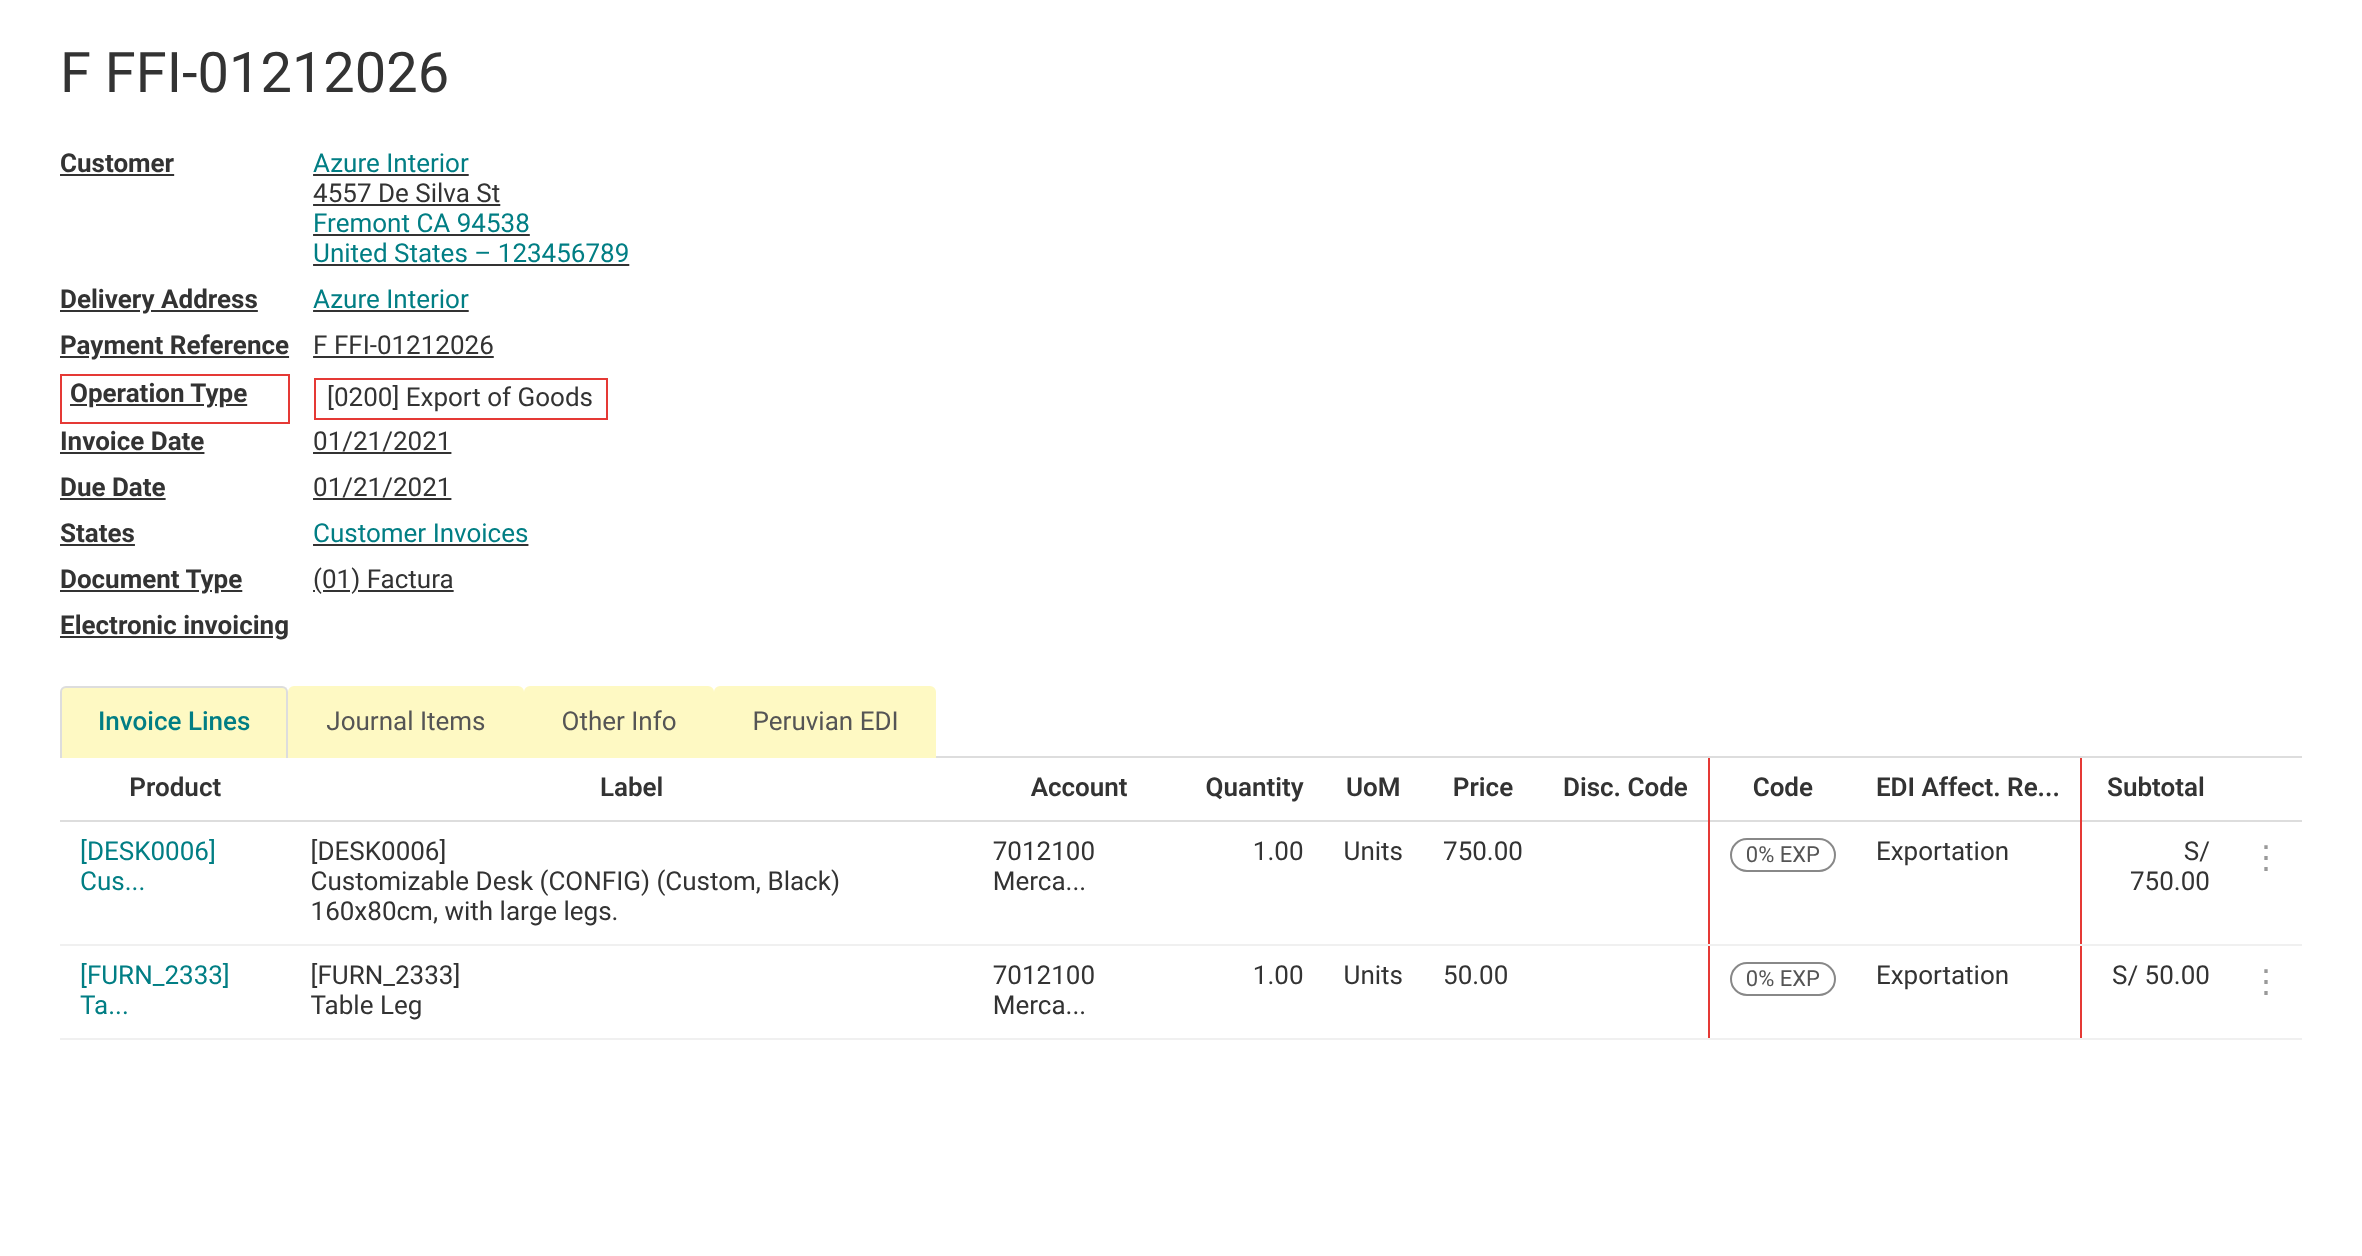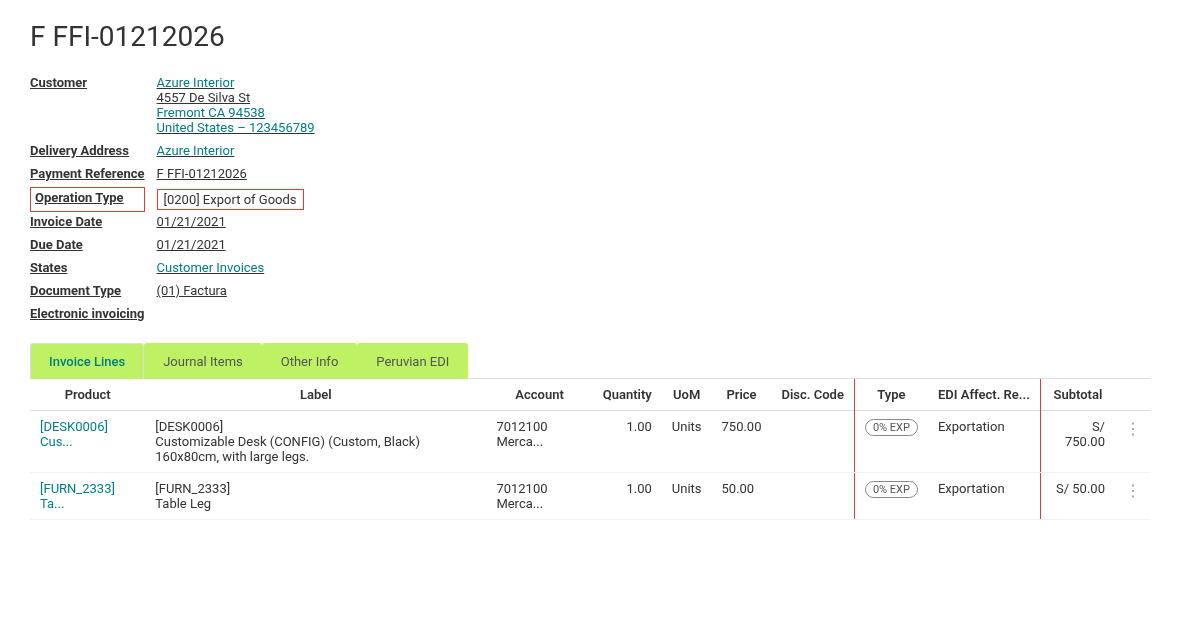--- a/index.html
+++ b/index.html
@@ -14,21 +14,21 @@
     .field-label { font-weight: 700; color: #333; white-space: nowrap; padding: 2px 0; }
     .field-value { color: #333; padding: 2px 0; }
     .field-value.link { color: #017e84; cursor: pointer; }
 
     .address-block { display: flex; flex-direction: column; }
     .address-block span { display: block; }
     .address-block span.link { color: #017e84; cursor: pointer; }
     .operation-type-value { border: 1.5px solid #e53935; padding: 2px 6px; color: #333; display: inline-block; }
 
     .tabs { display: flex; border-bottom: 1px solid #ddd; margin-bottom: 0; margin-top: 10px; }
-    .tab { padding: 10px 18px; cursor: pointer; border: 1px solid transparent; border-bottom: none; font-size: 13px; color: #555; background: #bef264; margin-bottom: -1px; border-radius: 3px 3px 0 0; }
+    .tab { padding: 10px 18px; cursor: pointer; border: 1px solid transparent; border-bottom: none; font-size: 13px; color: #555; background: #fef9c3; margin-bottom: -1px; border-radius: 3px 3px 0 0; }
     .tab.active { border-color: #ddd; border-bottom-color: #fff; color: #017e84; font-weight: 500; }
 
     .table-container { width: 100%; margin-top: 0; border: none; }
 
     table { width: 100%; border-collapse: collapse; font-size: 13px; }
     thead tr { border-bottom: 1px solid #ddd; }
     th { text-align: center; padding: 8px 10px; font-weight: 600; color: #333; font-size: 13px; white-space: nowrap; }
     td { padding: 8px 10px; vertical-align: top; color: #333; border-bottom: 1px solid #f0f0f0; }
 
     .th-taxes { border-left: 1.5px solid #e53935; }
@@ -108,21 +108,21 @@
   <table>
     <thead>
       <tr>
         <th>Product</th>
         <th>Label</th>
         <th>Account</th>
         <th>Quantity</th>
         <th>UoM</th>
         <th>Price</th>
         <th>Disc. Code</th>
-        <th class="th-taxes" style="border-left: 1.5px solid #e53935;">Type</th>
+        <th class="th-taxes" style="border-left: 1.5px solid #e53935;">Code</th>
         <th style="border-right: 1.5px solid #e53935;">EDI Affect. Re...</th>
         <th>Subtotal</th>
         <th></th>
       </tr>
     </thead>
     <tbody>
 
       <tr class="row1">
         <td>
           <span class="product-label">[DESK0006] Cus...</span>

